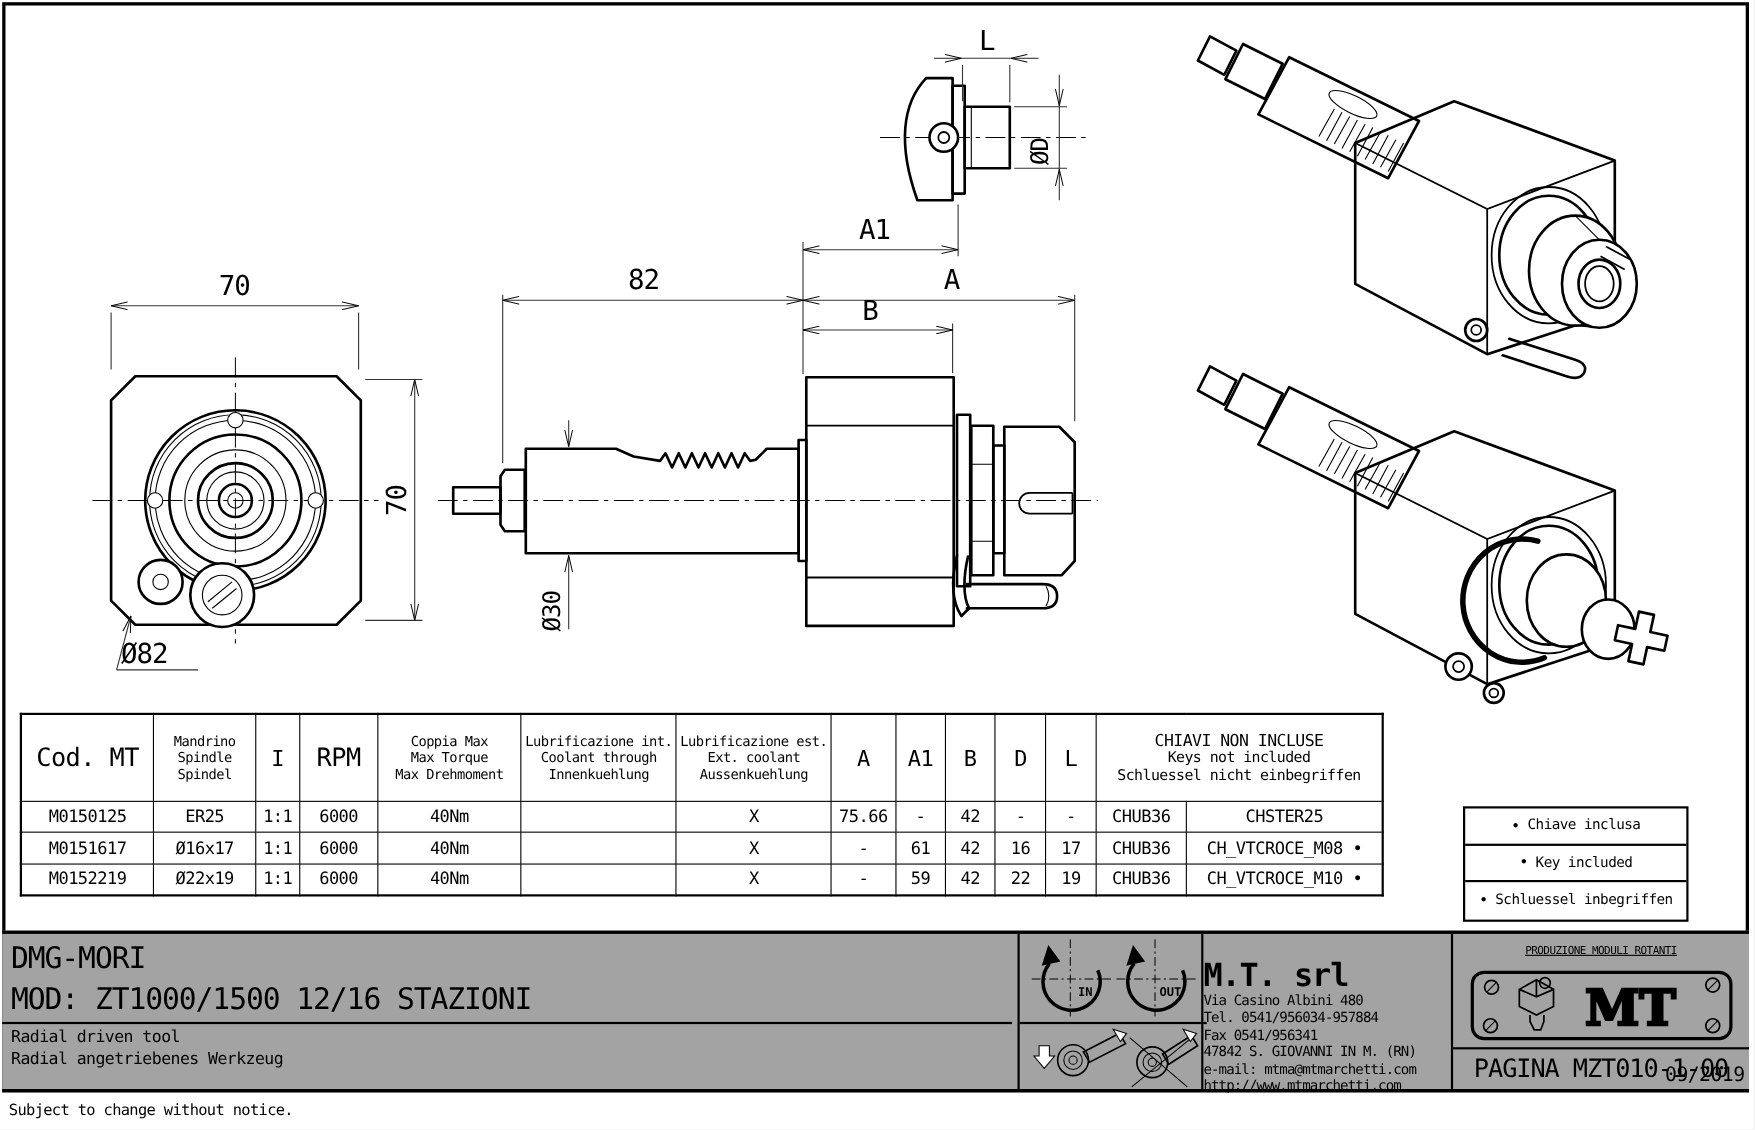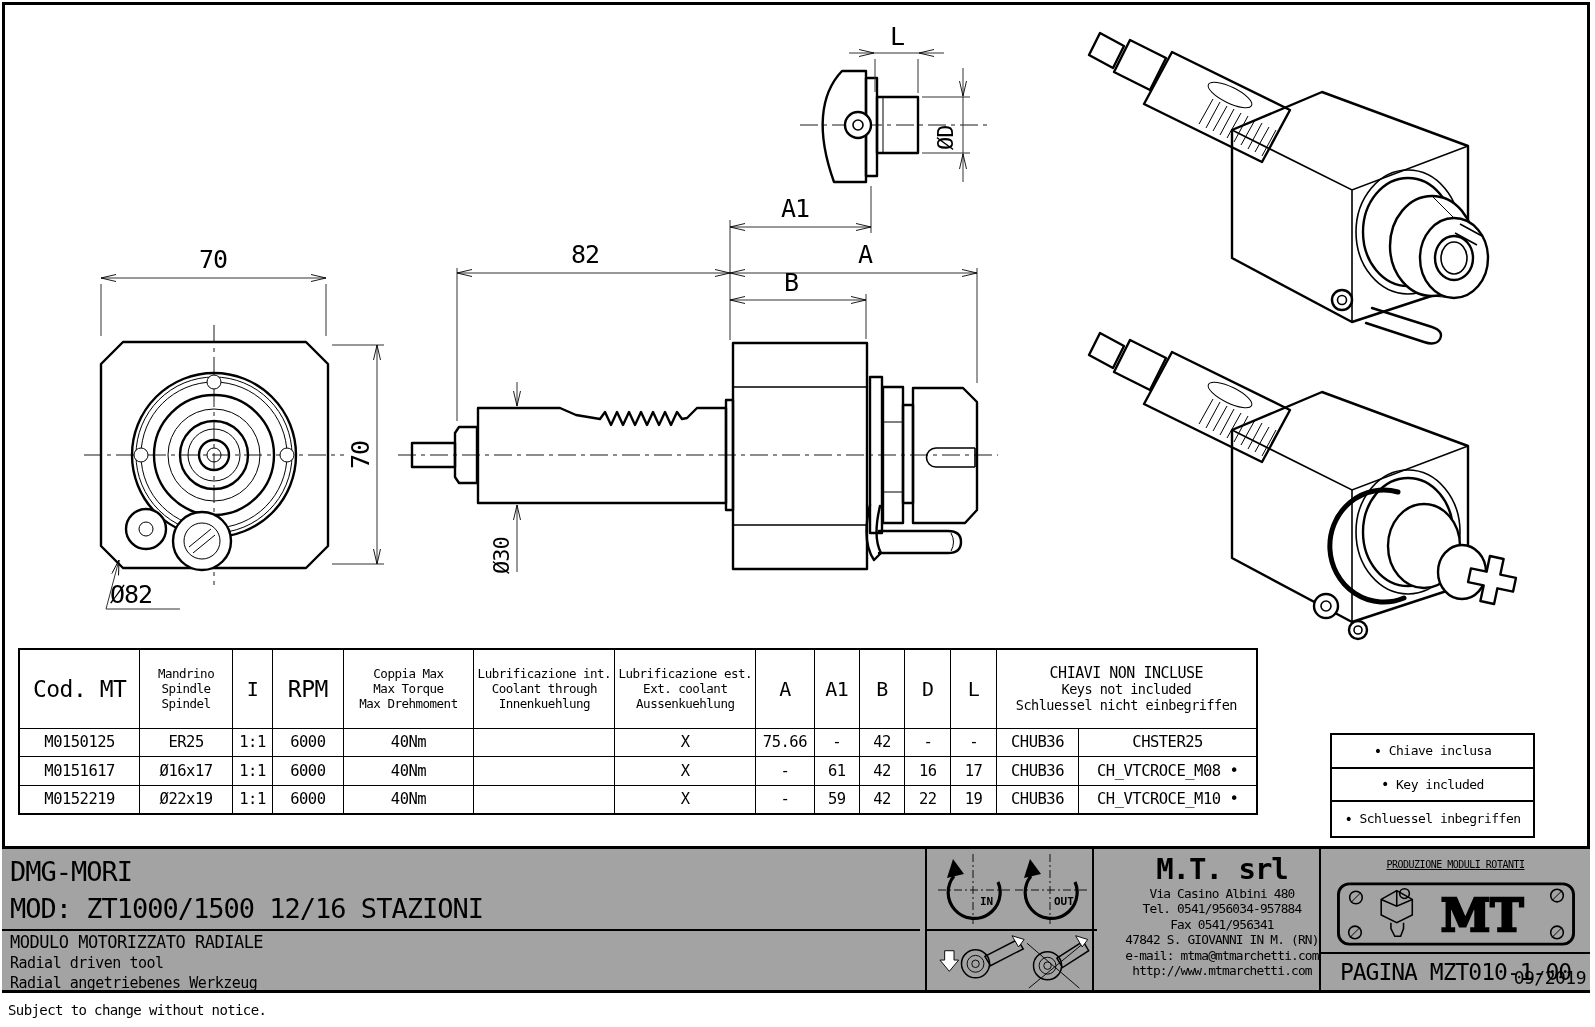--- a/index.html
+++ b/index.html
@@ -56,21 +56,21 @@
   .band { position:absolute; left:2px; top:846px; width:1588px; height:147px; border-top:3px solid #000; border-bottom:3px solid #000; background:#a3a3a3; }
   .band .col1 { position:absolute; left:0; top:0; width:918px; height:100%; }
   .band .col1-top { height:82px; border-bottom:2.5px solid #000; padding:4px 0 0 8px; }
   .band .col1-top div { font-size:27px; line-height:37px; letter-spacing:-1px; }
   .band .col1-bot { padding:1px 0 0 8px; }
   .band .col1-bot .d1 { font-size:17px; line-height:21px; letter-spacing:-0.5px; }
   .band .col1-bot .d2 { font-size:15px; line-height:20px; letter-spacing:-0.5px; }
   .band .col2 { position:absolute; left:878px; top:0; width:172px; height:100%; border-left:2.5px solid #000;margin-left:45px; }
   .band .col2-top { height:82px; border-bottom:2.5px solid #000; display:flex; align-items:center; justify-content:center; }
   .band .col2-bot { height:60px; display:flex; align-items:center; justify-content:center; }
-  .band .col3 { position:absolute; left:1090px; top:0; width:258px; height:100%; border-left:2.5px solid #000; text-align:center; padding-top:3px; }
+  .band .col3 { position:absolute; left:1090px; top:0; width:258px; height:100%; border-left:2.5px solid #000; text-align:left; padding-top:20px; }
   .band .col3 .coname { font-size:29px; font-weight:bold; letter-spacing:-1px; line-height:34px; }
   .band .col3 .adr { font-size:12.8px; line-height:15.4px; letter-spacing:-0.8px; }
   .band .col4 { position:absolute; left:1317px; top:0; width:271px; height:100%; border-left:2.5px solid #000; display:flex; flex-direction:column; }
   .band .col4 .prod { height:26px; display:flex; align-items:center; justify-content:center; font-size:10px; letter-spacing:-0.5px; padding-top:4px;text-decoration:underline; }
   .band .col4 .logo-wrap { flex:1; display:flex; align-items:center; justify-content:center; }
   .band .col4 .pagina { height:38px; border-top:2.5px solid #000; display:flex; align-items:center; justify-content:center; font-size:23px; letter-spacing:-1px; }
   
   .foot-note { position:absolute; left:8px; top:1002px; font-size:14px; letter-spacing:-0.6px; }
   .foot-date { position:absolute; left:1470px; top:967px; width:116px; text-align:right; font-size:18px; letter-spacing:-0.5px; }
 </style>
@@ -336,21 +336,20 @@
     </div>
   </div>
 
   <div class="band">
     <div class="col1">
       <div class="col1-top">
         <div>DMG-MORI</div>
         <div>MOD: ZT1000/1500 12/16 STAZIONI</div>
       </div>
       <div class="col1-bot">
-        <div class="d1">MODULO MOTORIZZATO RADIALE</div>
         <div class="d2">Radial driven tool</div>
         <div class="d2">Radial angetriebenes Werkzeug</div>
       </div>
     </div>
 
     <div class="col2">
       <div class="col2-top">
         <svg width="168" height="78" viewBox="0 0 168 78">
           <path class="cl" style="stroke-dasharray:8 3 2 3" d="M45,4 V74 M10,40 H82"></path>
           <path class="cl" style="stroke-dasharray:8 3 2 3" d="M122,4 V74 M87,40 H159"></path>

